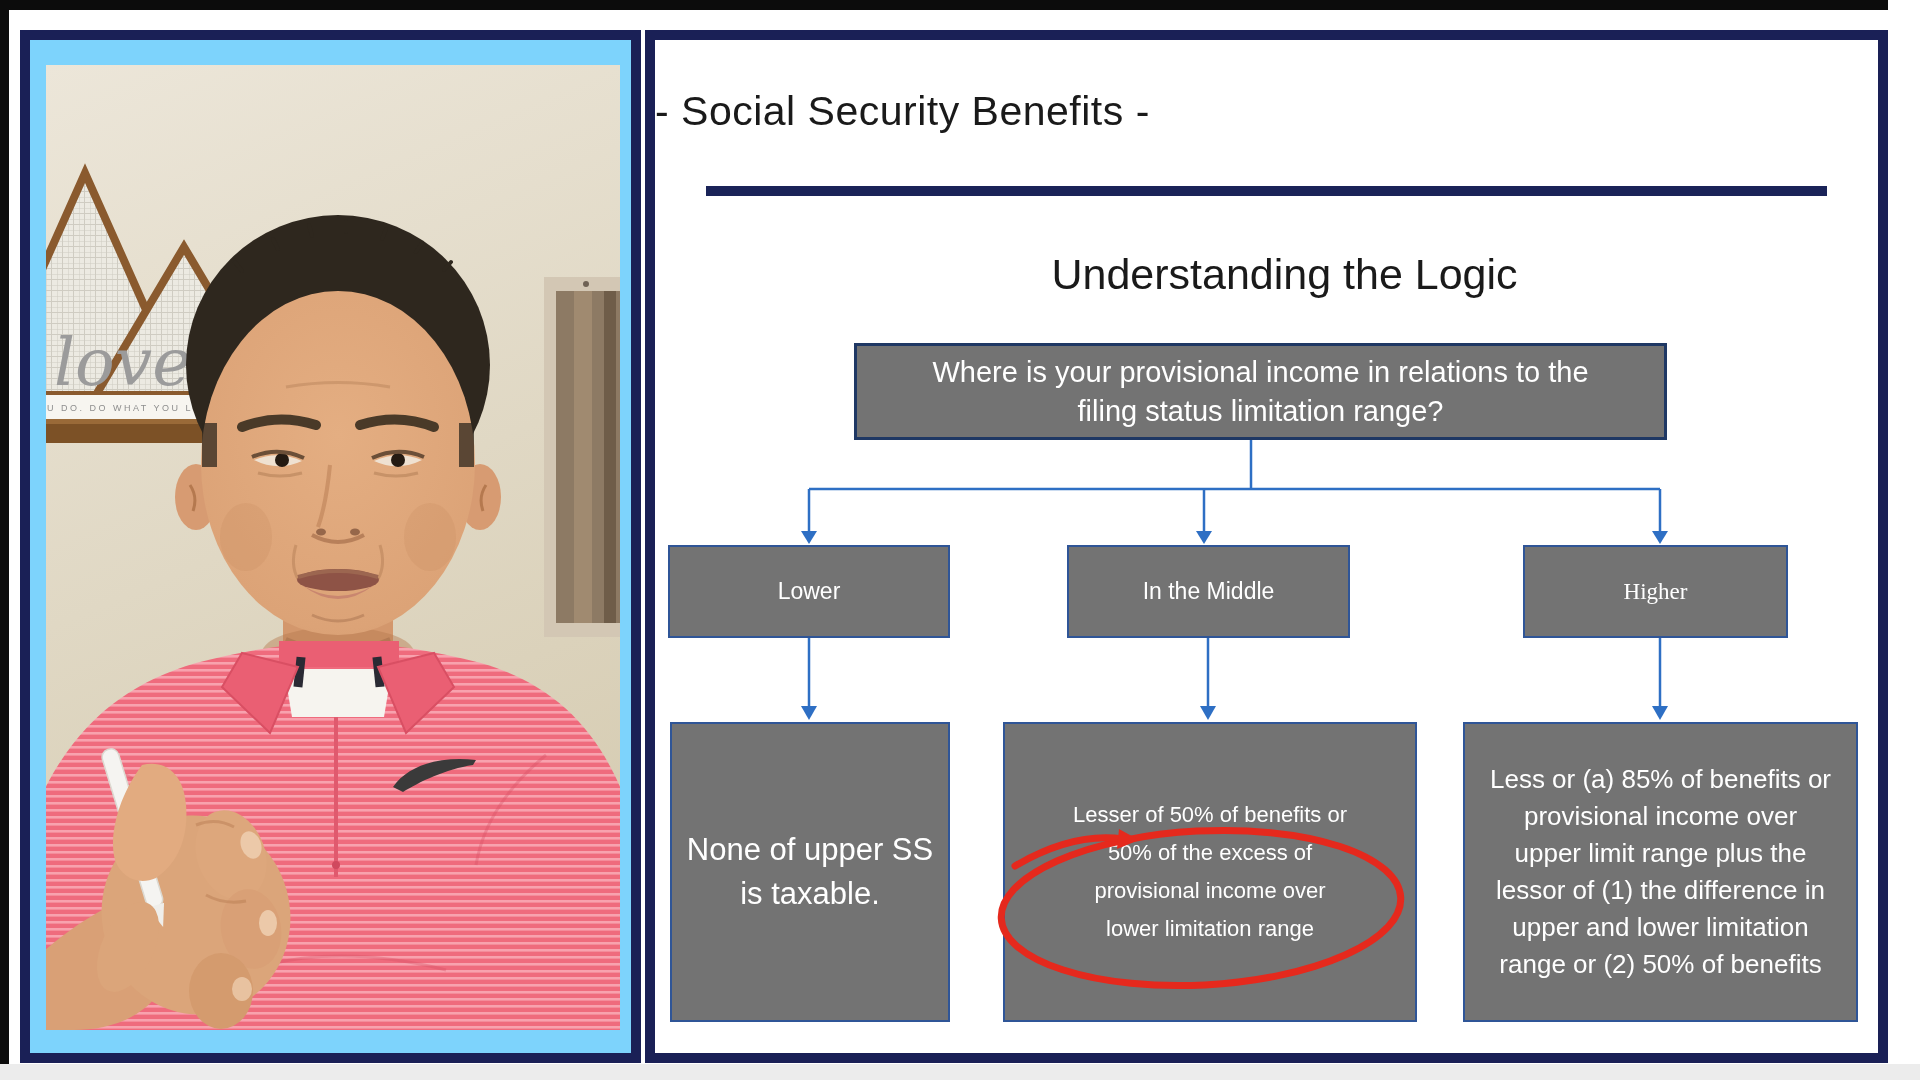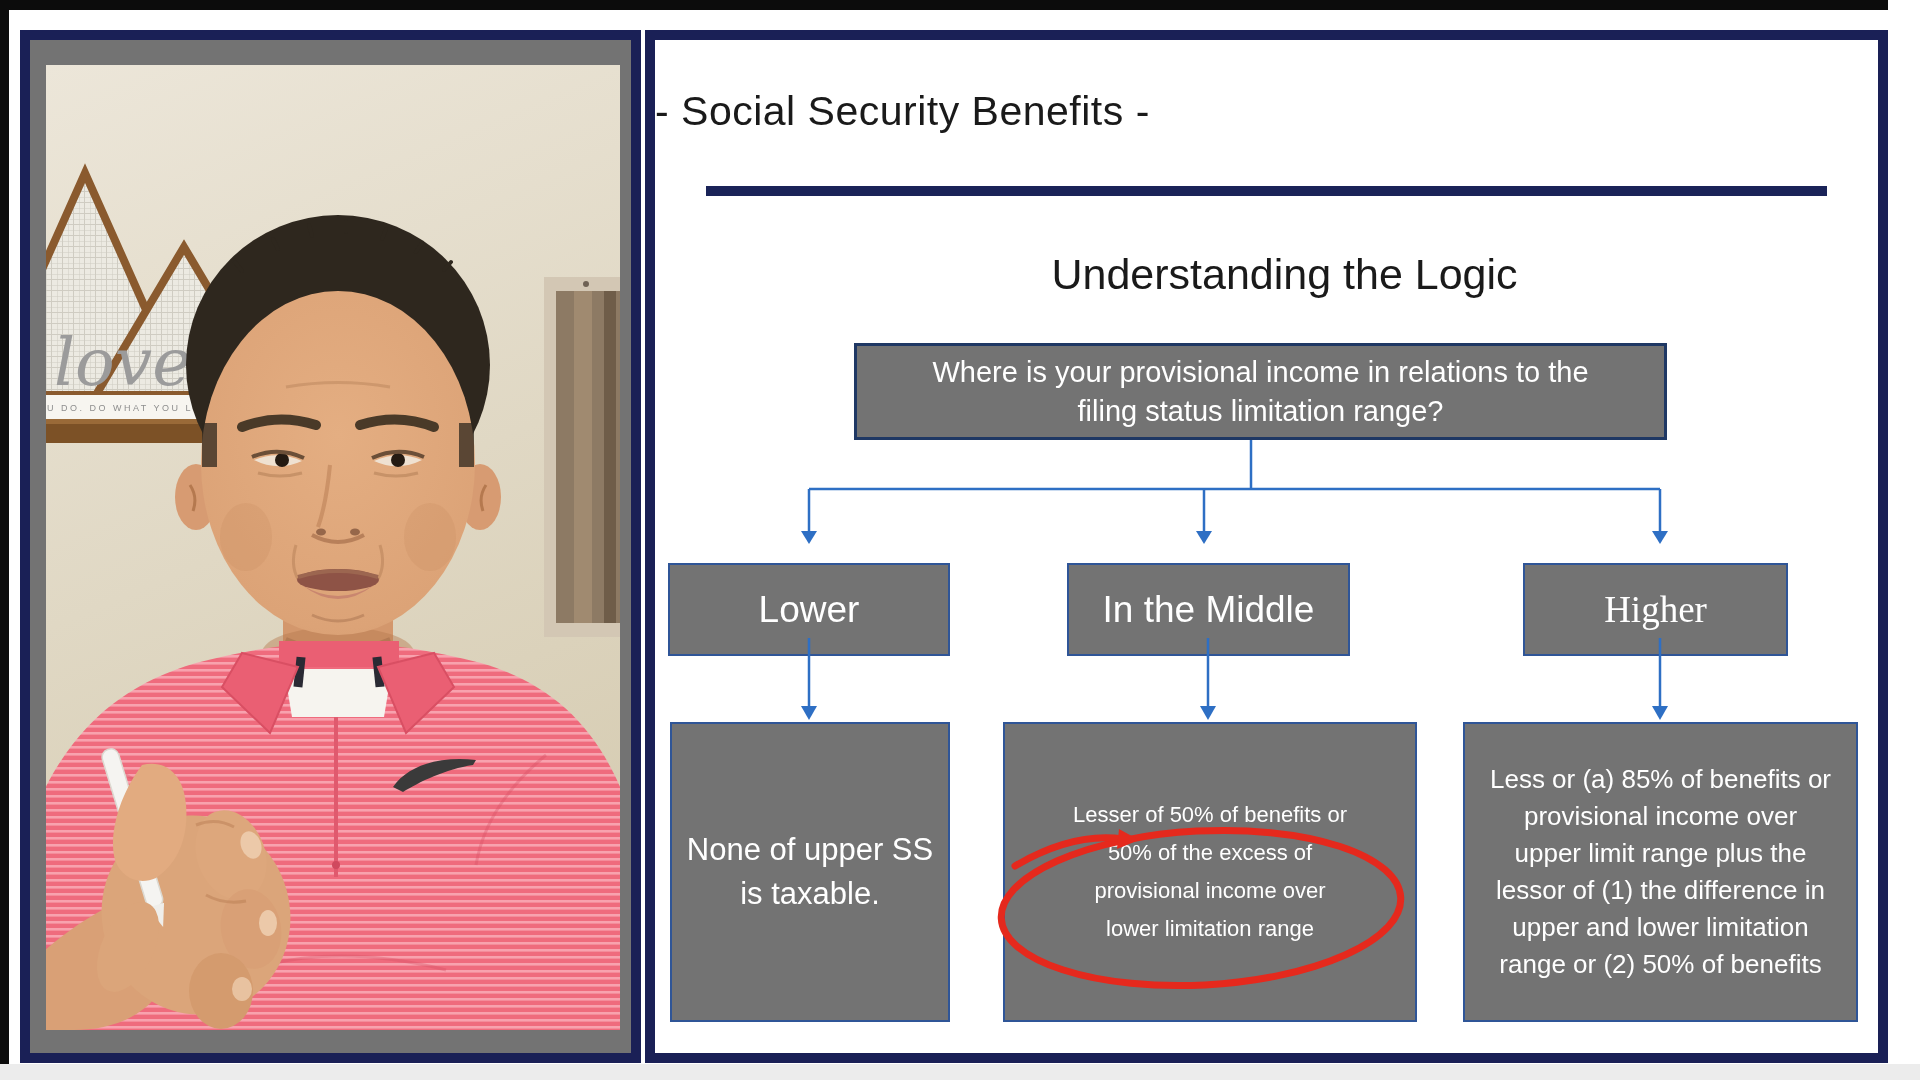--- a/index.html
+++ b/index.html
@@ -4,38 +4,38 @@
 <style>
   html,body{margin:0;padding:0;background:#ffffff;}
   .stage{position:relative;width:1920px;height:1080px;background:#ffffff;overflow:hidden;
          font-family:"Liberation Sans", sans-serif;}
   .top-bar{position:absolute;left:0;top:0;width:1888px;height:10px;background:#0c0c0c;}
   .left-bar{position:absolute;left:0;top:0;width:9px;height:1064px;background:#0c0c0c;}
   .bottom-strip{position:absolute;left:0;top:1064px;width:1920px;height:16px;background:#ececec;}
 
   
   .cam-panel{position:absolute;left:20px;top:30px;width:601px;height:1013px;
-             border:10px solid #1a2056;background:#737373;}
+             border:10px solid #1a2056;background:#7dd3fc;}
   .photo{position:absolute;left:16px;top:25px;width:574px;height:965px;overflow:hidden;}
   .photo svg{display:block;width:574px;height:965px;}
 
   
   .slide-panel{position:absolute;left:645px;top:30px;width:1223px;height:1013px;
                border:10px solid #1a2056;background:#ffffff;}
   .slide-inner{position:absolute;inset:0;}
   .slide-title{position:absolute;left:0;top:48px;width:100%;
                font-size:41px;color:#1a1a1a;letter-spacing:.5px;}
   .divider{position:absolute;left:51px;top:146px;width:1121px;height:10px;background:#1a2358;}
   .subtitle{position:absolute;left:18px;top:210px;width:100%;text-align:center;
             font-size:43px;color:#1a1a1a;}
   .bluebox{position:absolute;background:#737373;color:#ffffff;display:flex;
            flex-direction:column;align-items:center;justify-content:center;text-align:center;}
   .q-box{left:199px;top:303px;width:807px;height:91px;border:3px solid #1f3864;
          font-size:29px;line-height:39px;}
-  .label-box{top:505px;height:89px;border:2px solid #2f5597;font-size:37px;margin-top:18px;}
+  .label-box{top:505px;height:89px;border:2px solid #2f5597;font-size:23px;}
   .lb1{left:13px;width:278px;}
   .lb2{left:412px;width:279px;}
   .lb3{left:868px;width:261px;font-family:Liberation Serif, serif;}
   .result-box{top:682px;height:296px;border:2px solid #2f5597;}
   .rb1{left:15px;width:276px;font-size:31px;line-height:44px;}
   .rb2{left:348px;width:410px;font-size:22px;line-height:38px;}
   .rb3{left:808px;width:391px;font-size:26px;line-height:37px;}
   .result-box div{white-space:nowrap;}
   .connectors{position:absolute;inset:0;pointer-events:none;}
 </style>

